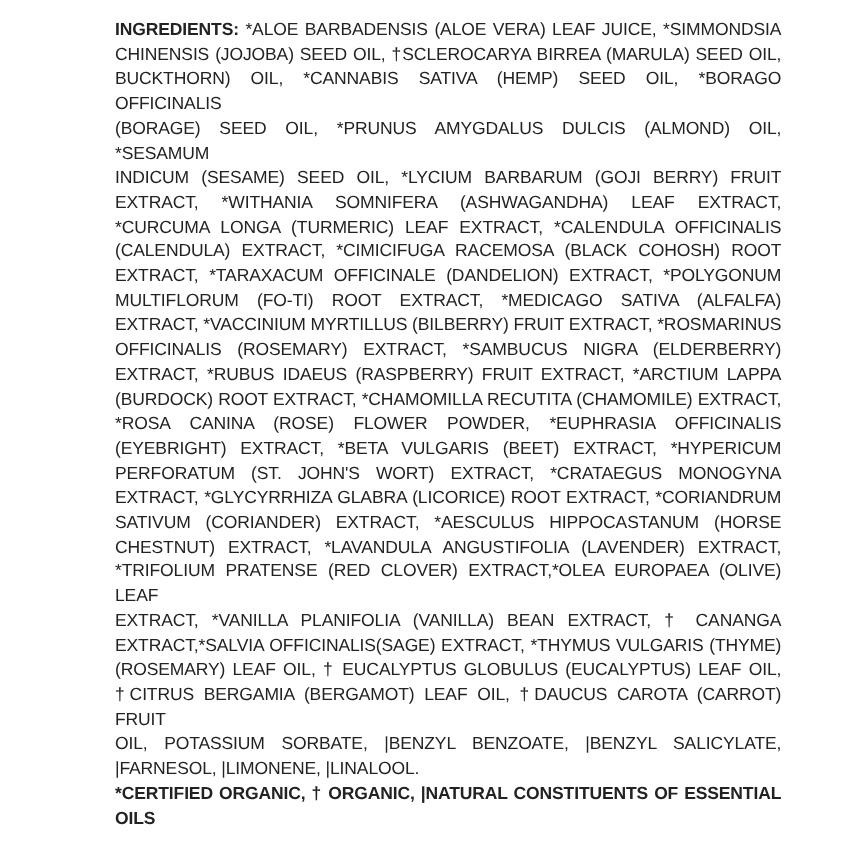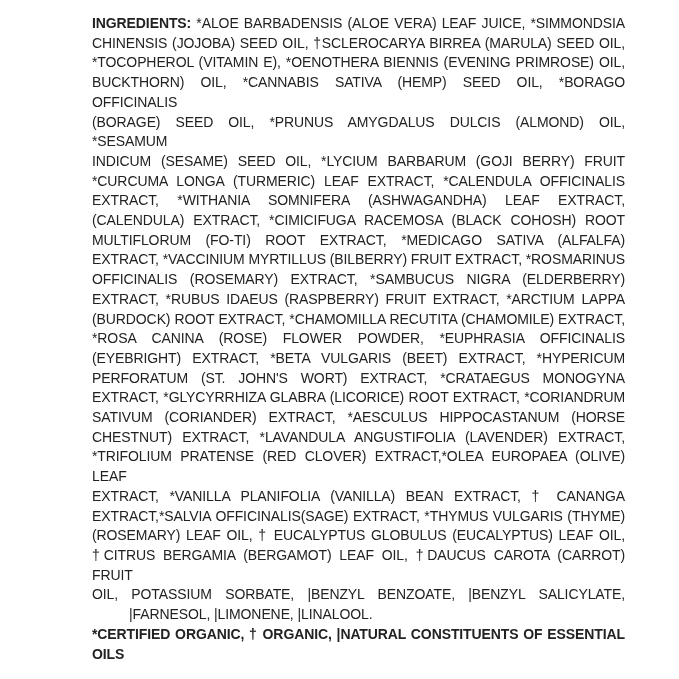--- a/index.html
+++ b/index.html
@@ -33,39 +33,38 @@
   }
   .line.no-just {
     text-align-last: left;
   }
   .bold {
     font-weight: 700;
   }
   
   .body-lines .line:last-of-type {
     text-align-last: left;
-    margin-left: 37px;
   }
 </style>
 </head>
 <body>
 
 <div class="label-block">
   <div class="line"><span class="bold">INGREDIENTS:</span> <span>*ALOE BARBADENSIS (ALOE VERA) LEAF JUICE, *SIMMONDSIA</span></div>
 
   <div class="body-lines">
 
   <div class="line">CHINENSIS (JOJOBA) SEED OIL, †SCLEROCARYA BIRREA (MARULA) SEED OIL,</div>
-      <div class="line">*TOCOPHEROL (VITAMIN E), *OENOTHERA BIENNIS (EVENING PRIMROSE) OIL,</div>
       <div class="line">BUCKTHORN) OIL, *CANNABIS SATIVA (HEMP) SEED OIL, *BORAGO OFFICINALIS</div>
       <div class="line">(BORAGE) SEED OIL, *PRUNUS AMYGDALUS DULCIS (ALMOND) OIL, *SESAMUM</div>
       <div class="line">INDICUM (SESAME) SEED OIL, *LYCIUM BARBARUM (GOJI BERRY) FRUIT</div>
+      <div class="line">EXTRACT, *WITHANIA SOMNIFERA (ASHWAGANDHA) LEAF EXTRACT,</div>
       <div class="line">*CURCUMA LONGA (TURMERIC) LEAF EXTRACT, *CALENDULA OFFICINALIS</div>
-      <div class="line">EXTRACT, *WITHANIA SOMNIFERA (ASHWAGANDHA) LEAF EXTRACT,</div>
       <div class="line">(CALENDULA) EXTRACT, *CIMICIFUGA RACEMOSA (BLACK COHOSH) ROOT</div>
+      <div class="line">EXTRACT, *TARAXACUM OFFICINALE (DANDELION) EXTRACT, *POLYGONUM</div>
       <div class="line">MULTIFLORUM (FO-TI) ROOT EXTRACT, *MEDICAGO SATIVA (ALFALFA)</div>
       <div class="line">EXTRACT, *VACCINIUM MYRTILLUS (BILBERRY) FRUIT EXTRACT, *ROSMARINUS</div>
       <div class="line">OFFICINALIS (ROSEMARY) EXTRACT, *SAMBUCUS NIGRA (ELDERBERRY)</div>
       <div class="line">EXTRACT, *RUBUS IDAEUS (RASPBERRY) FRUIT EXTRACT, *ARCTIUM LAPPA</div>
       <div class="line">(BURDOCK) ROOT EXTRACT, *CHAMOMILLA RECUTITA (CHAMOMILE) EXTRACT,</div>
       <div class="line">*ROSA CANINA (ROSE) FLOWER POWDER, *EUPHRASIA OFFICINALIS</div>
       <div class="line">(EYEBRIGHT) EXTRACT, *BETA VULGARIS (BEET) EXTRACT, *HYPERICUM</div>
       <div class="line">PERFORATUM (ST. JOHN'S WORT) EXTRACT, *CRATAEGUS MONOGYNA</div>
       <div class="line">EXTRACT, *GLYCYRRHIZA GLABRA (LICORICE) ROOT EXTRACT, *CORIANDRUM</div>
       <div class="line">SATIVUM (CORIANDER) EXTRACT, *AESCULUS HIPPOCASTANUM (HORSE</div>

